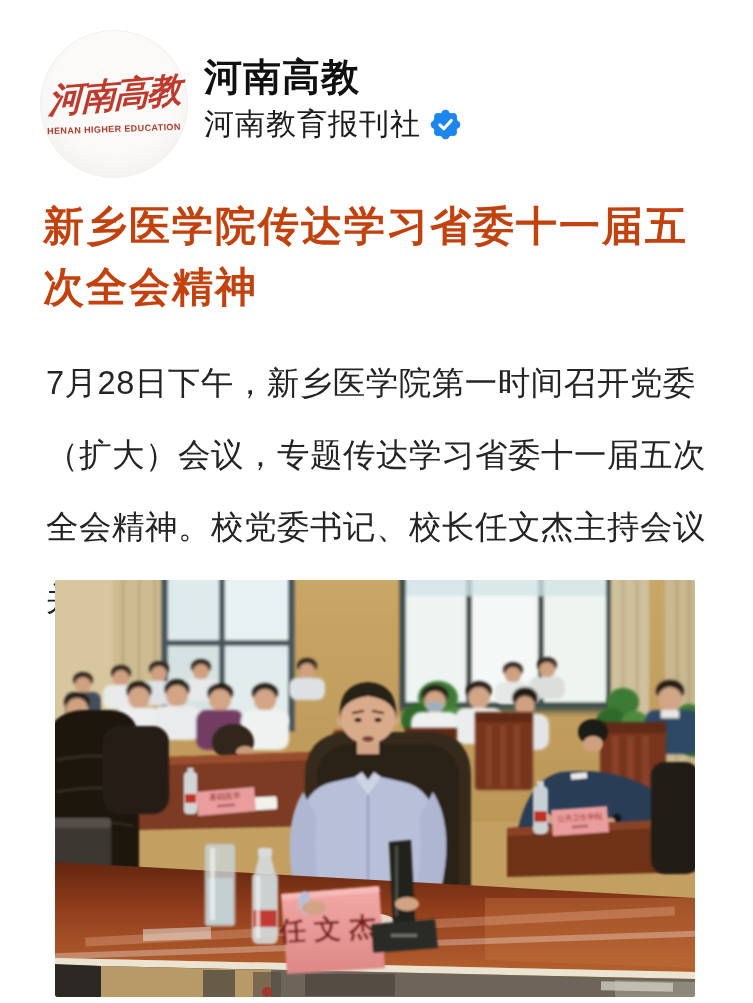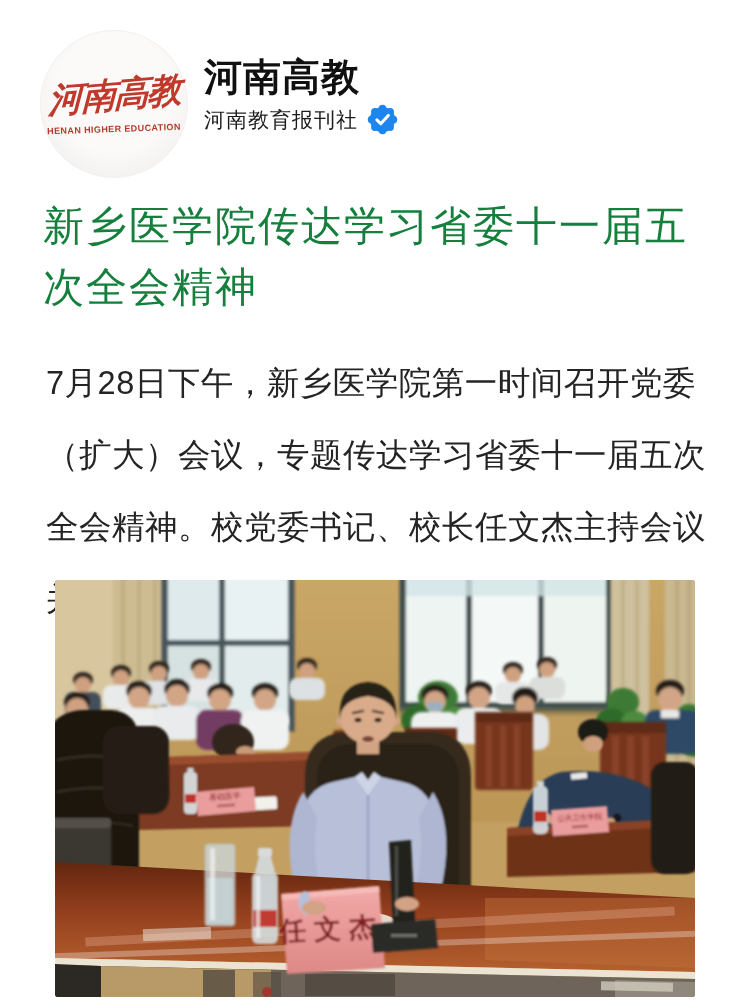--- a/index.html
+++ b/index.html
@@ -21,26 +21,26 @@
   .avatar .cap{
     position:absolute;left:0;right:0;top:94px;text-align:center;
     font-size:9px;font-weight:bold;color:#b23a2b;letter-spacing:.4px;white-space:nowrap;
     transform:rotate(-2deg);
   }
   .acct-name{
     position:absolute;left:204px;top:52px;font-size:38px;font-weight:bold;color:#101010;
     letter-spacing:1px;white-space:nowrap;
   }
   .acct-sub-row{position:absolute;left:204px;top:104px;display:flex;align-items:center;}
-  .acct-sub{font-size:21px;color:#1b1b1b;letter-spacing:1px;white-space:nowrap;text-align:right;}
+  .acct-sub{font-size:30px;color:#1b1b1b;letter-spacing:1px;white-space:nowrap;text-align:right;}
   .badge{width:31px;height:31px;margin-left:9px;flex:0 0 auto;}
   
   .title{
     position:absolute;left:43px;top:196px;width:682px;
-    font-size:41px;line-height:61px;font-weight:normal;color:#15803d;letter-spacing:2px;
+    font-size:41px;line-height:61px;font-weight:bold;color:#c2410c;letter-spacing:2px;
     word-break:break-all;
   }
   .body-text{
     position:absolute;left:46px;top:347px;width:664px;
     font-size:32.5px;line-height:72px;color:#242424;letter-spacing:.5px;
     word-break:break-all;
   }
   
   .photo{
     position:absolute;left:55px;top:580px;width:640px;height:417px;

